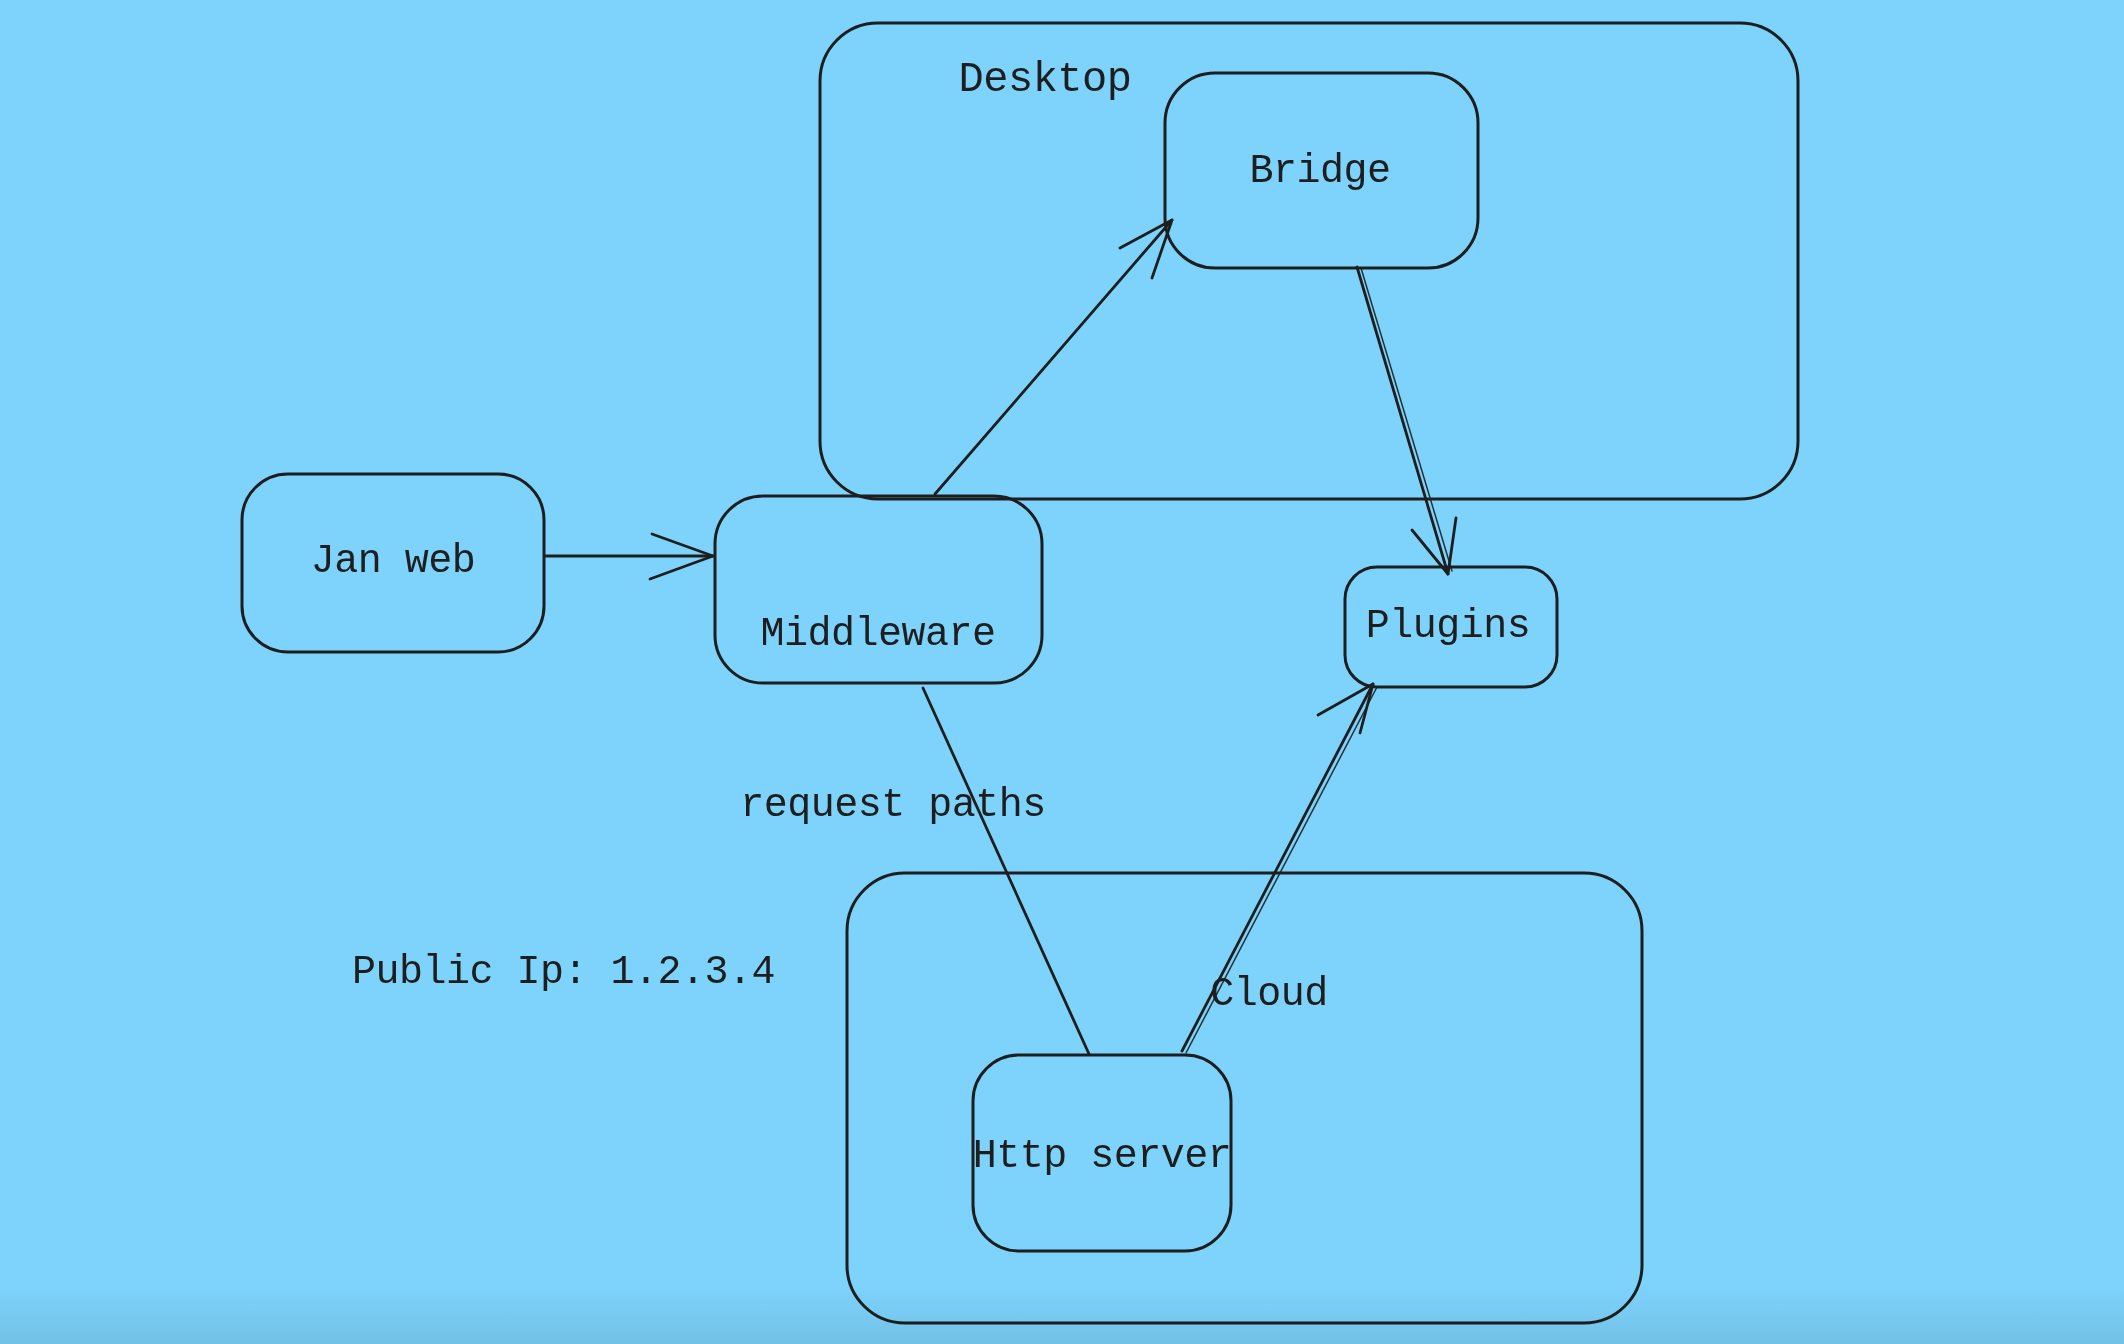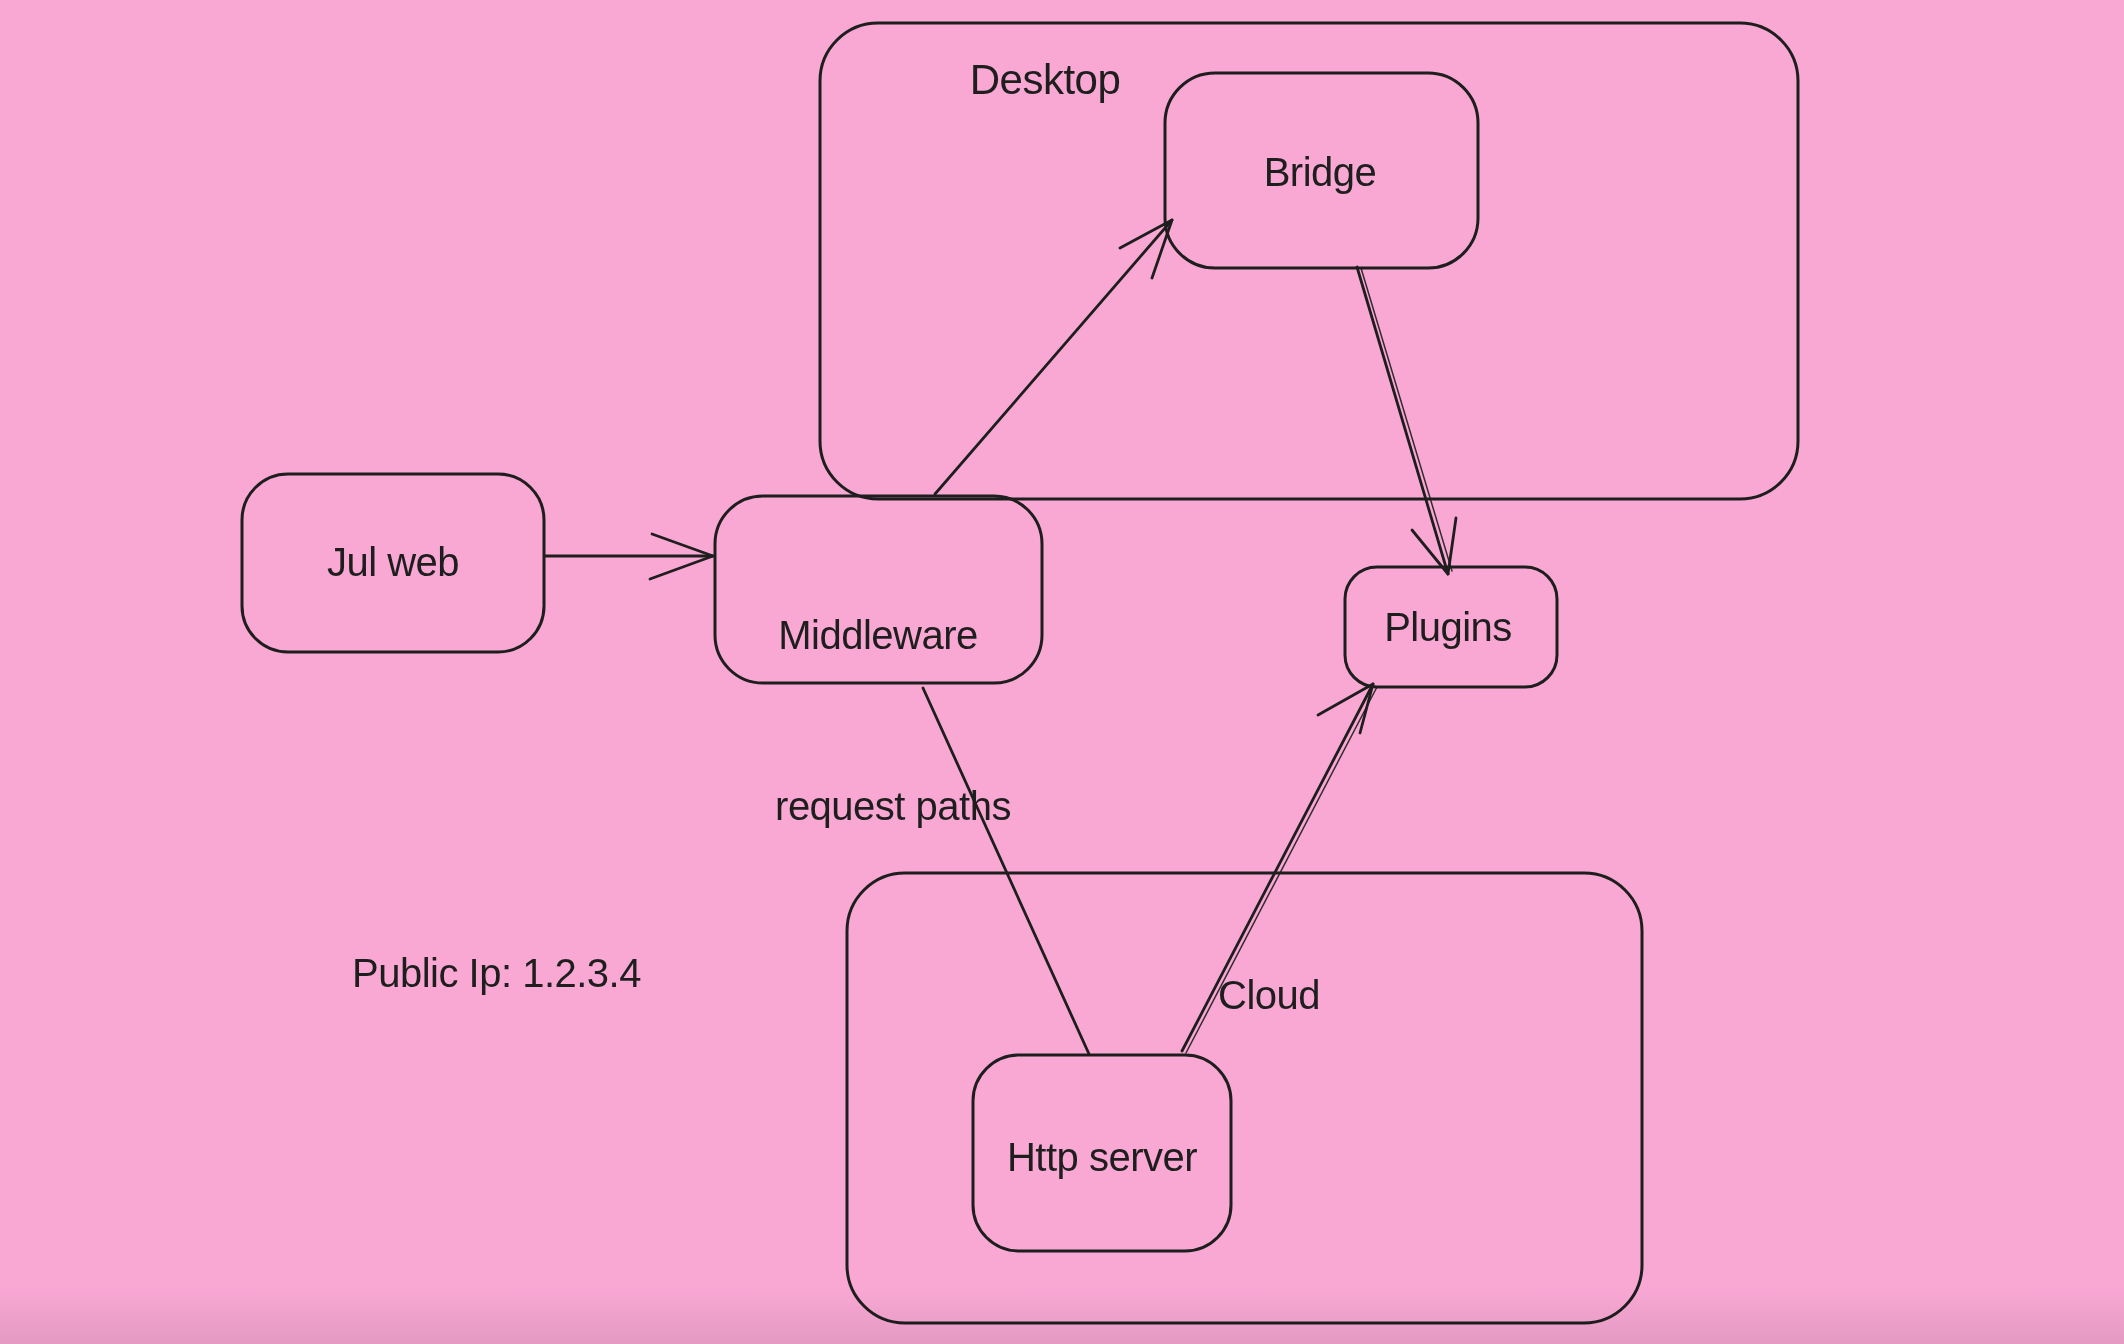--- a/index.html
+++ b/index.html
@@ -4,23 +4,23 @@
 <style>
   html, body {
     margin: 0;
     padding: 0;
     background: #ffffff;
   }
   .canvas {
     position: relative;
     width: 2124px;
     height: 1344px;
-    background: #f9a8d4;
+    background: #7dd3fc;
     overflow: hidden;
-    font-family: Liberation Sans, sans-serif;
+    font-family: Liberation Mono, monospace;
     color: #1e1e1e;
   }
   .layer {
     position: absolute;
     left: 0;
     top: 0;
   }
   .shape {
     fill: none;
     stroke: #1e1e1e;
@@ -103,21 +103,21 @@
     <line class="edge" x1="923" y1="688" x2="1089" y2="1054"></line>
 
     <line class="edge" x1="1182" y1="1051" x2="1373" y2="684"></line>
     <line class="edge-ghost" x1="1186" y1="1053" x2="1377" y2="687"></line>
     <polyline class="edge" points="1318,715 1373,684 1360,733"></polyline>
   </svg>
 
   <div class="label container-label" style="left:1045px; top:80px;">Desktop</div>
   <div class="label" style="left:1269px; top:952px;margin-top:43px;">Cloud</div>
 
-  <div class="label" style="left:393px; top:562px;">Jul web</div>
+  <div class="label" style="left:393px; top:562px;">Jan web</div>
   <div class="label" style="left:878px; top:591px;margin-top:44px;">Middleware</div>
   <div class="label" style="left:1320px; top:172px;">Bridge</div>
   <div class="label" style="left:1448px; top:627px;">Plugins</div>
   <div class="label" style="left:1102px; top:1157px;">Http server</div>
 
   <div class="label" style="left:893px; top:806px;">request paths</div>
 
   <div class="notes">
     <div>Public Ip: 1.2.3.4</div>
   </div>

